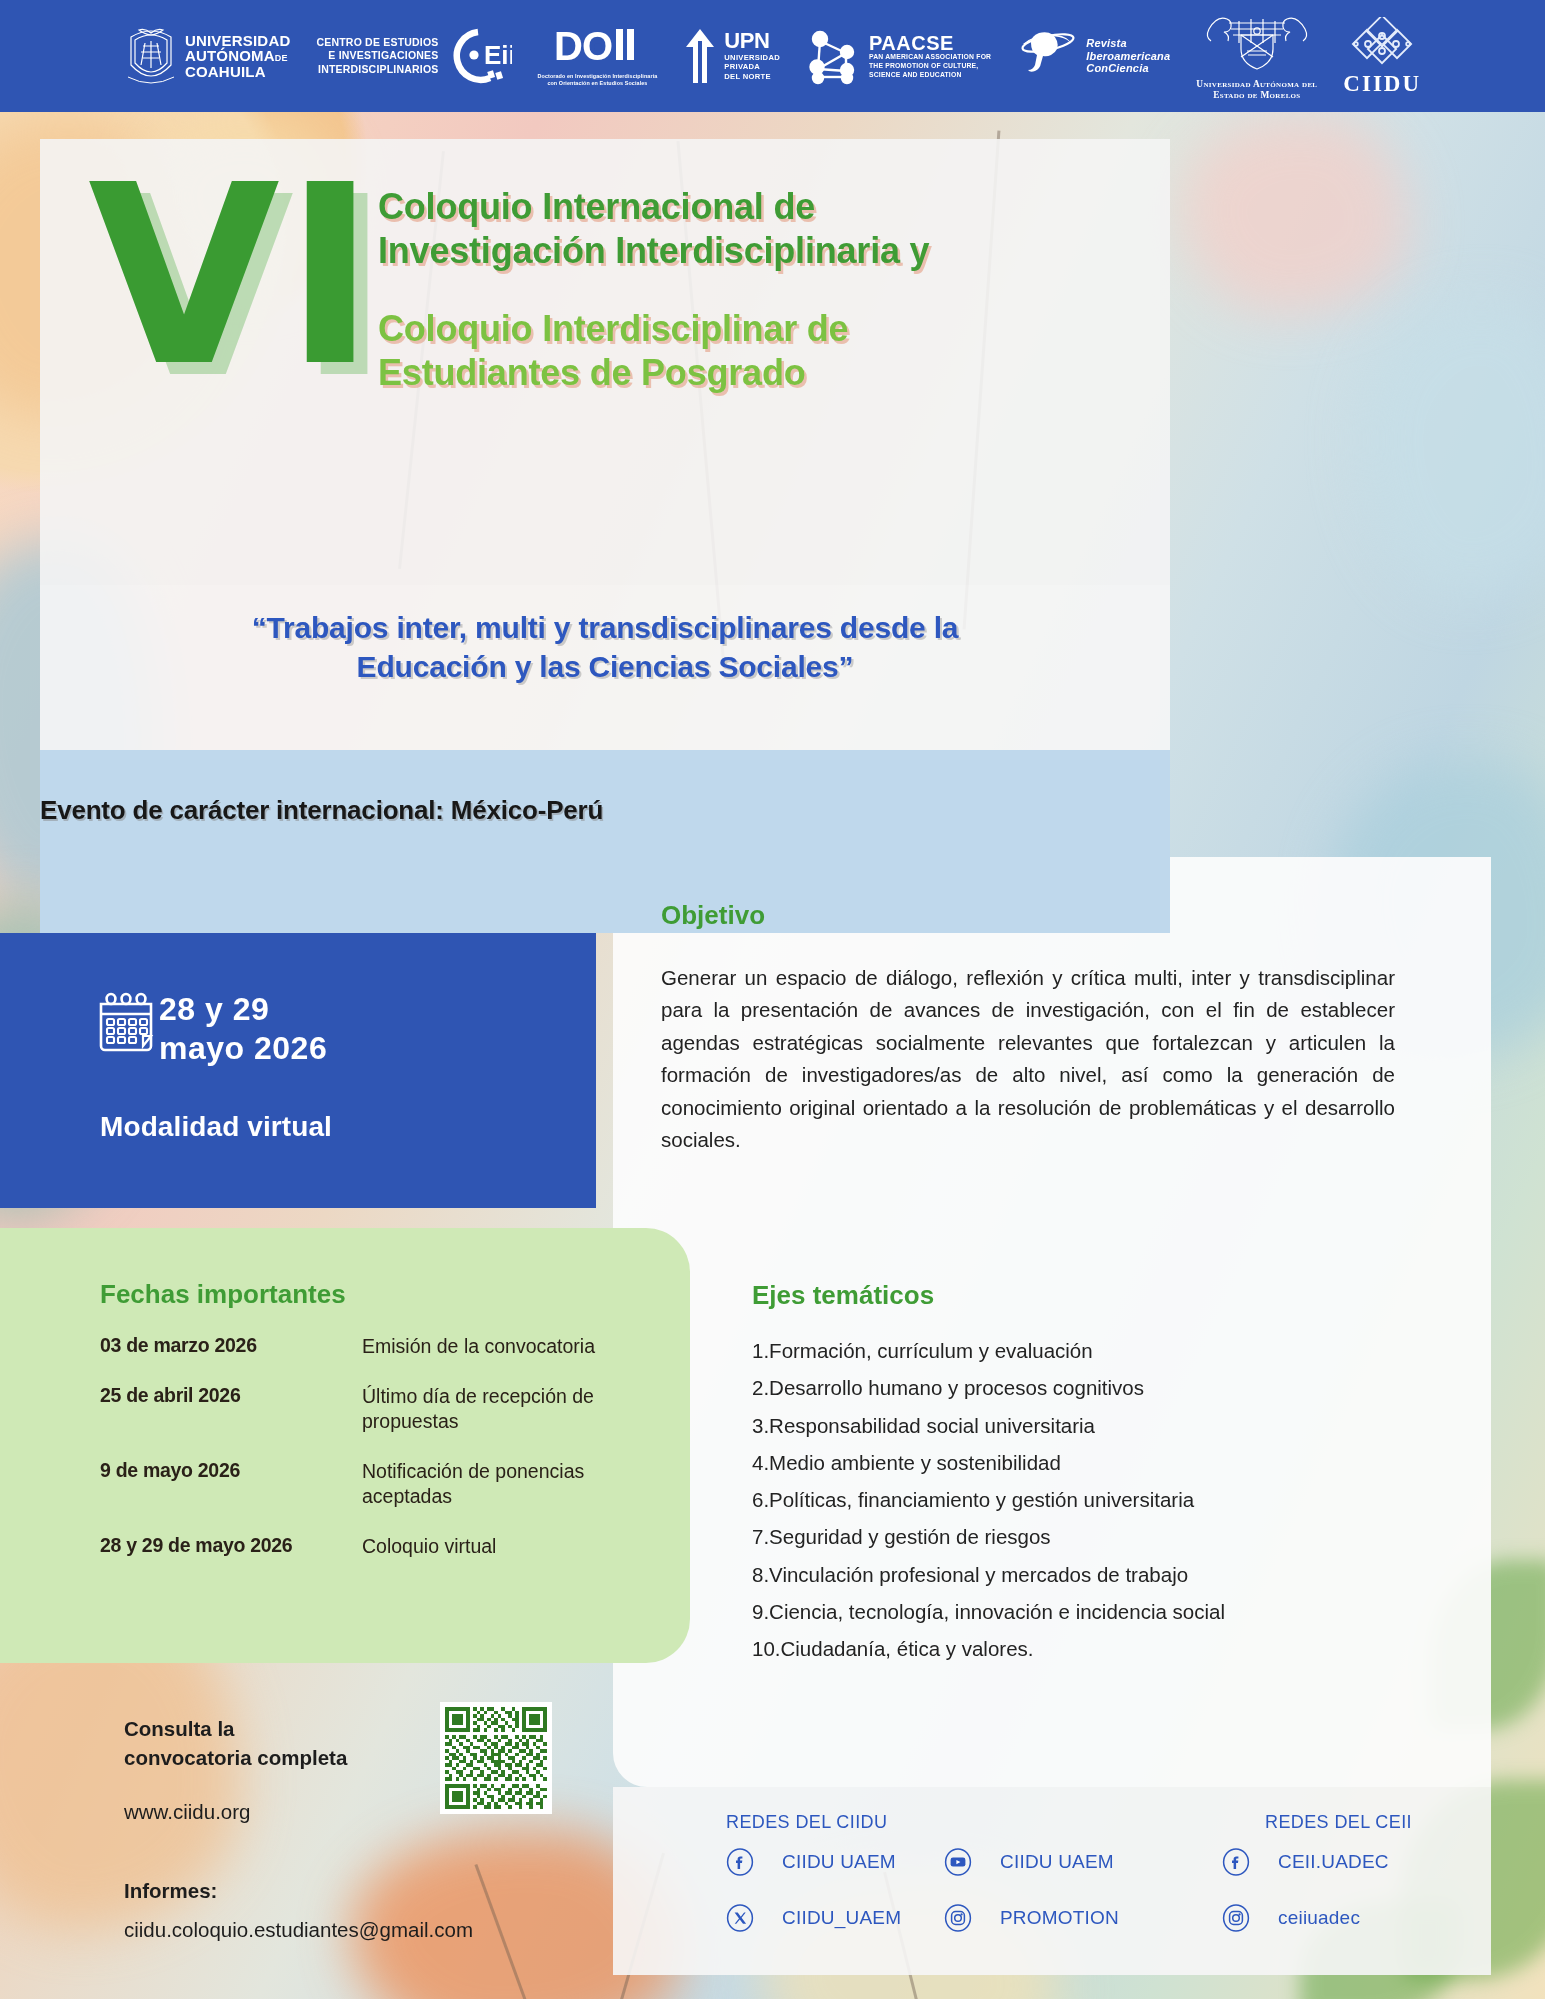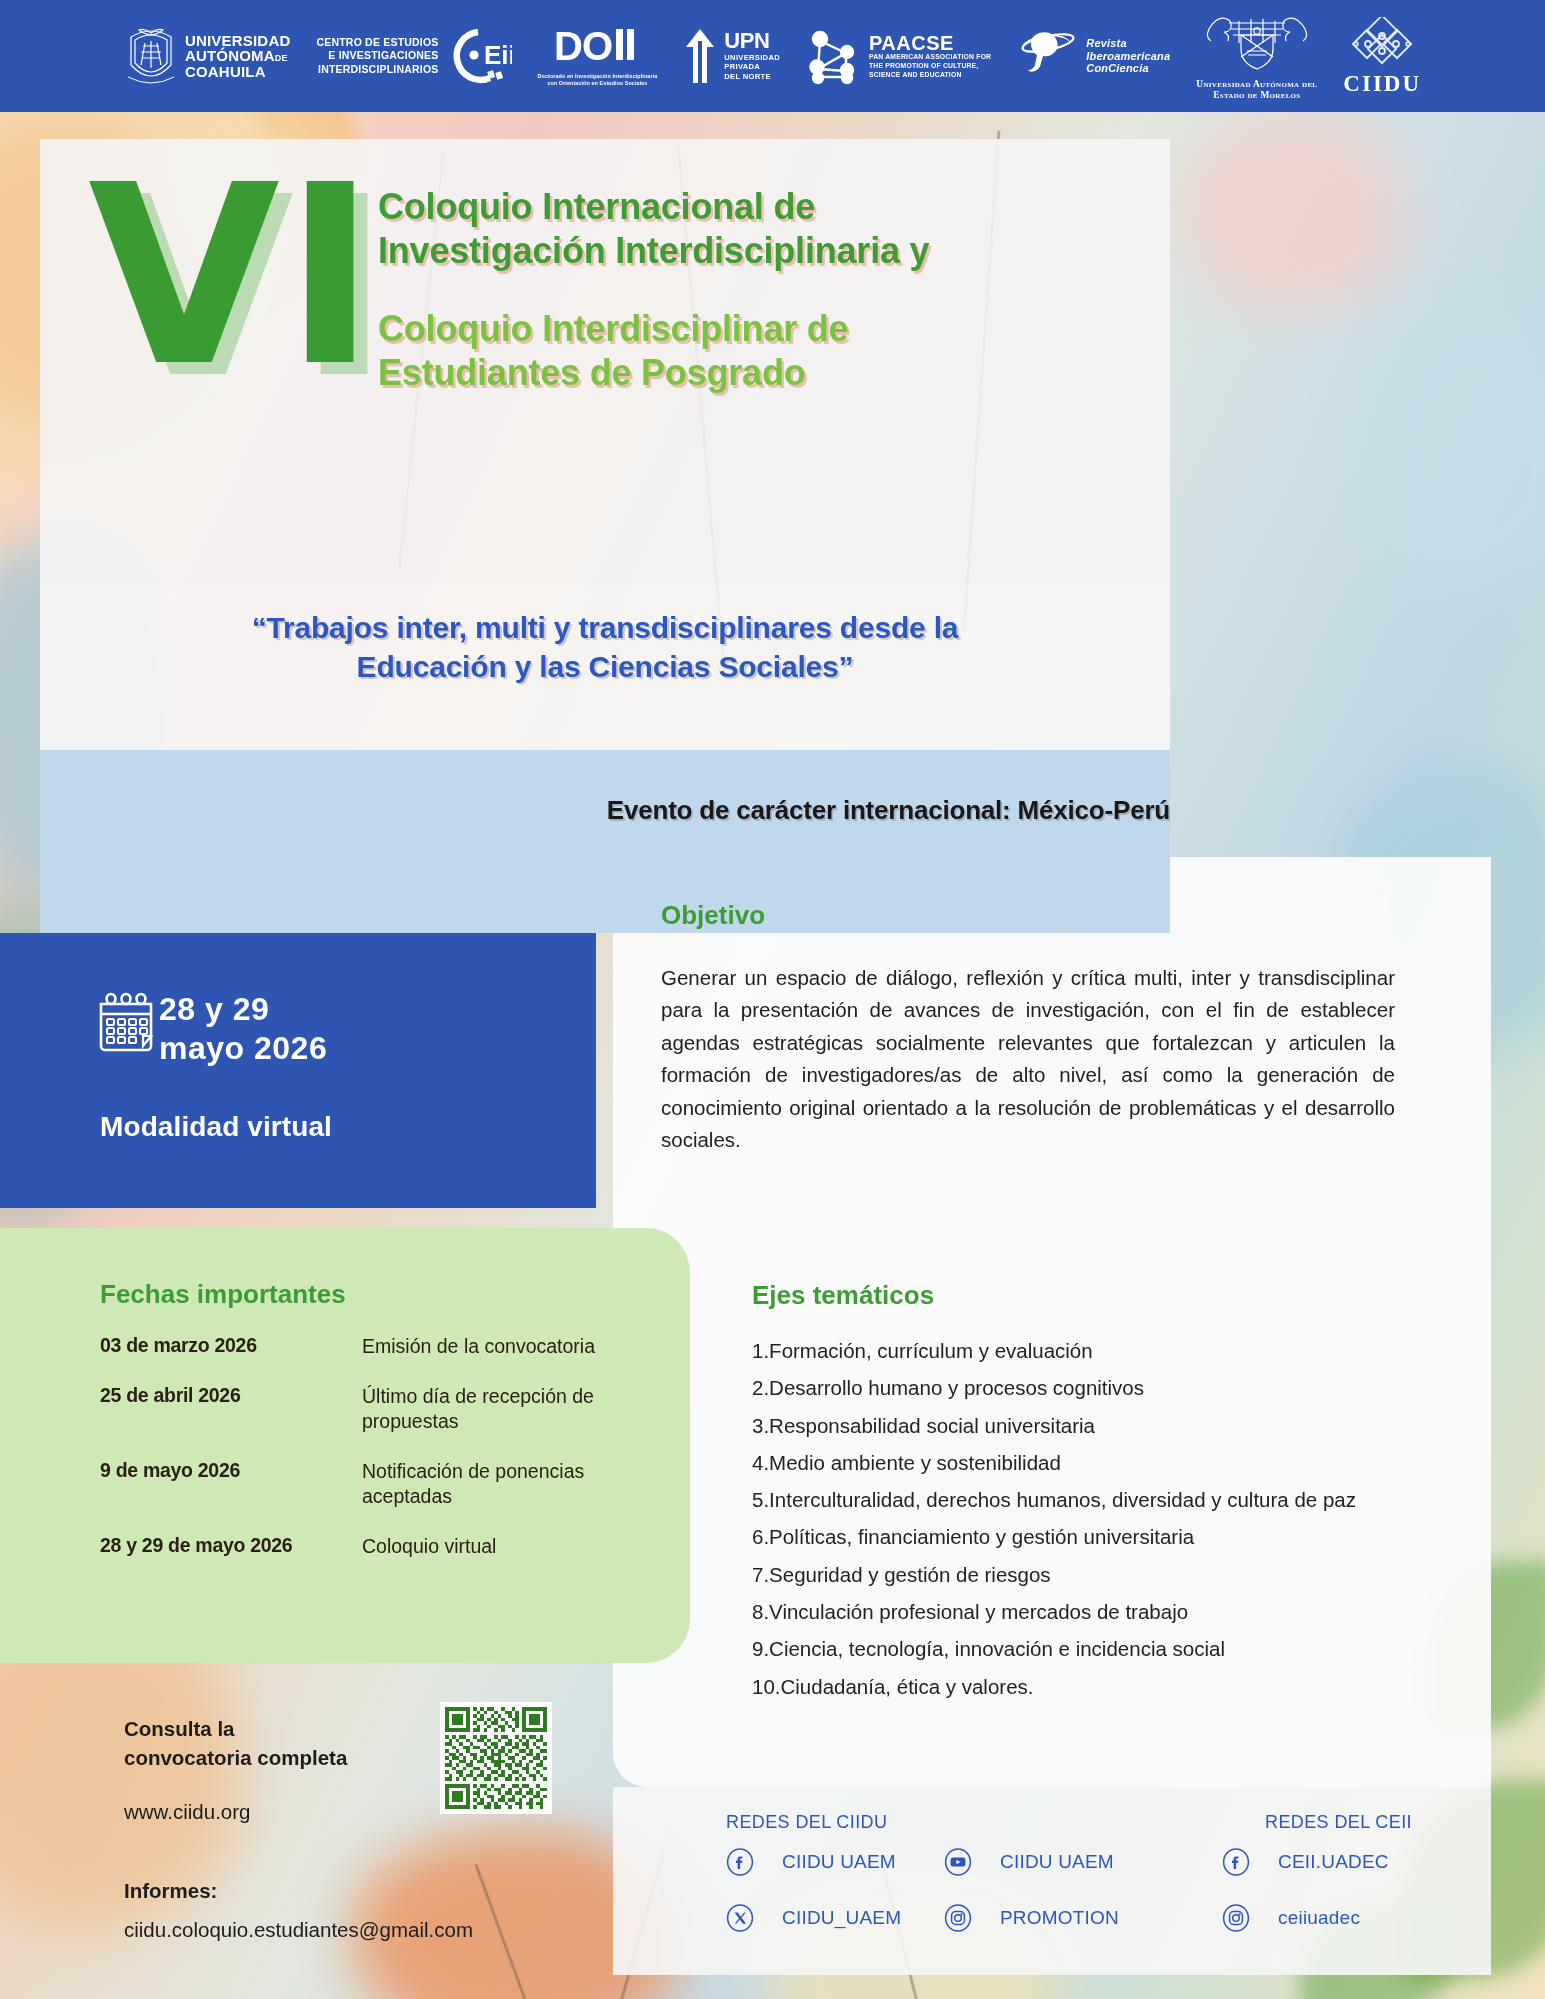--- a/index.html
+++ b/index.html
@@ -112,21 +112,21 @@
     position: absolute; left: 60px; top: 608px; width: 1090px;
     text-align: center;
     font-weight: bold; font-size: 30px; line-height: 1.3;
     color: #2d57bf; letter-spacing: -.2px;
     text-shadow: 2.2px 2.2px 0 rgba(150,150,150,.45);
     z-index: 14;
   }
 
   #intl-line {
     position: absolute; left: 40px; top: 795px; width: 1130px;
-    text-align: right; font-weight: bold; font-size: 26px; color: #181818;
+    text-align: left; font-weight: bold; font-size: 26px; color: #181818;
     letter-spacing: -.2px;
     text-shadow: 1.6px 1.6px 0 rgba(130,130,130,.45);
     z-index: 14;
   }
 
   
   #panel-obj {
     position: absolute; left: 613px; top: 857px; width: 878px; height: 930px;
     background: rgba(252,252,252,.93);
     border-radius: 34px 0 0 34px;
@@ -469,21 +469,20 @@
     <div class="fecha-desc">Coloquio virtual</div>
   </div>
 </div>
 
 <div id="ejes-head">Ejes temáticos</div>
 <div id="ejes-list">
   <div class="eje"><span class="n">1.</span><span>Formación, currículum y evaluación</span></div>
   <div class="eje"><span class="n">2.</span><span>Desarrollo humano y procesos cognitivos</span></div>
   <div class="eje"><span class="n">3.</span><span>Responsabilidad social universitaria</span></div>
   <div class="eje"><span class="n">4.</span><span>Medio ambiente y sostenibilidad</span></div>
-  <div class="eje"><span class="n">5.</span><span>Interculturalidad, derechos humanos, diversidad y cultura de paz</span></div>
   <div class="eje"><span class="n">6.</span><span>Políticas, financiamiento y gestión universitaria</span></div>
   <div class="eje"><span class="n">7.</span><span>Seguridad y gestión de riesgos</span></div>
   <div class="eje"><span class="n">8.</span><span>Vinculación profesional y mercados de trabajo</span></div>
   <div class="eje"><span class="n">9.</span><span>Ciencia, tecnología, innovación e incidencia social</span></div>
   <div class="eje"><span class="n">10.</span><span>Ciudadanía, ética y valores.</span></div>
 </div>
 
 <div id="qr-head">
   <div>Consulta la</div>
   <div>convocatoria completa</div>

